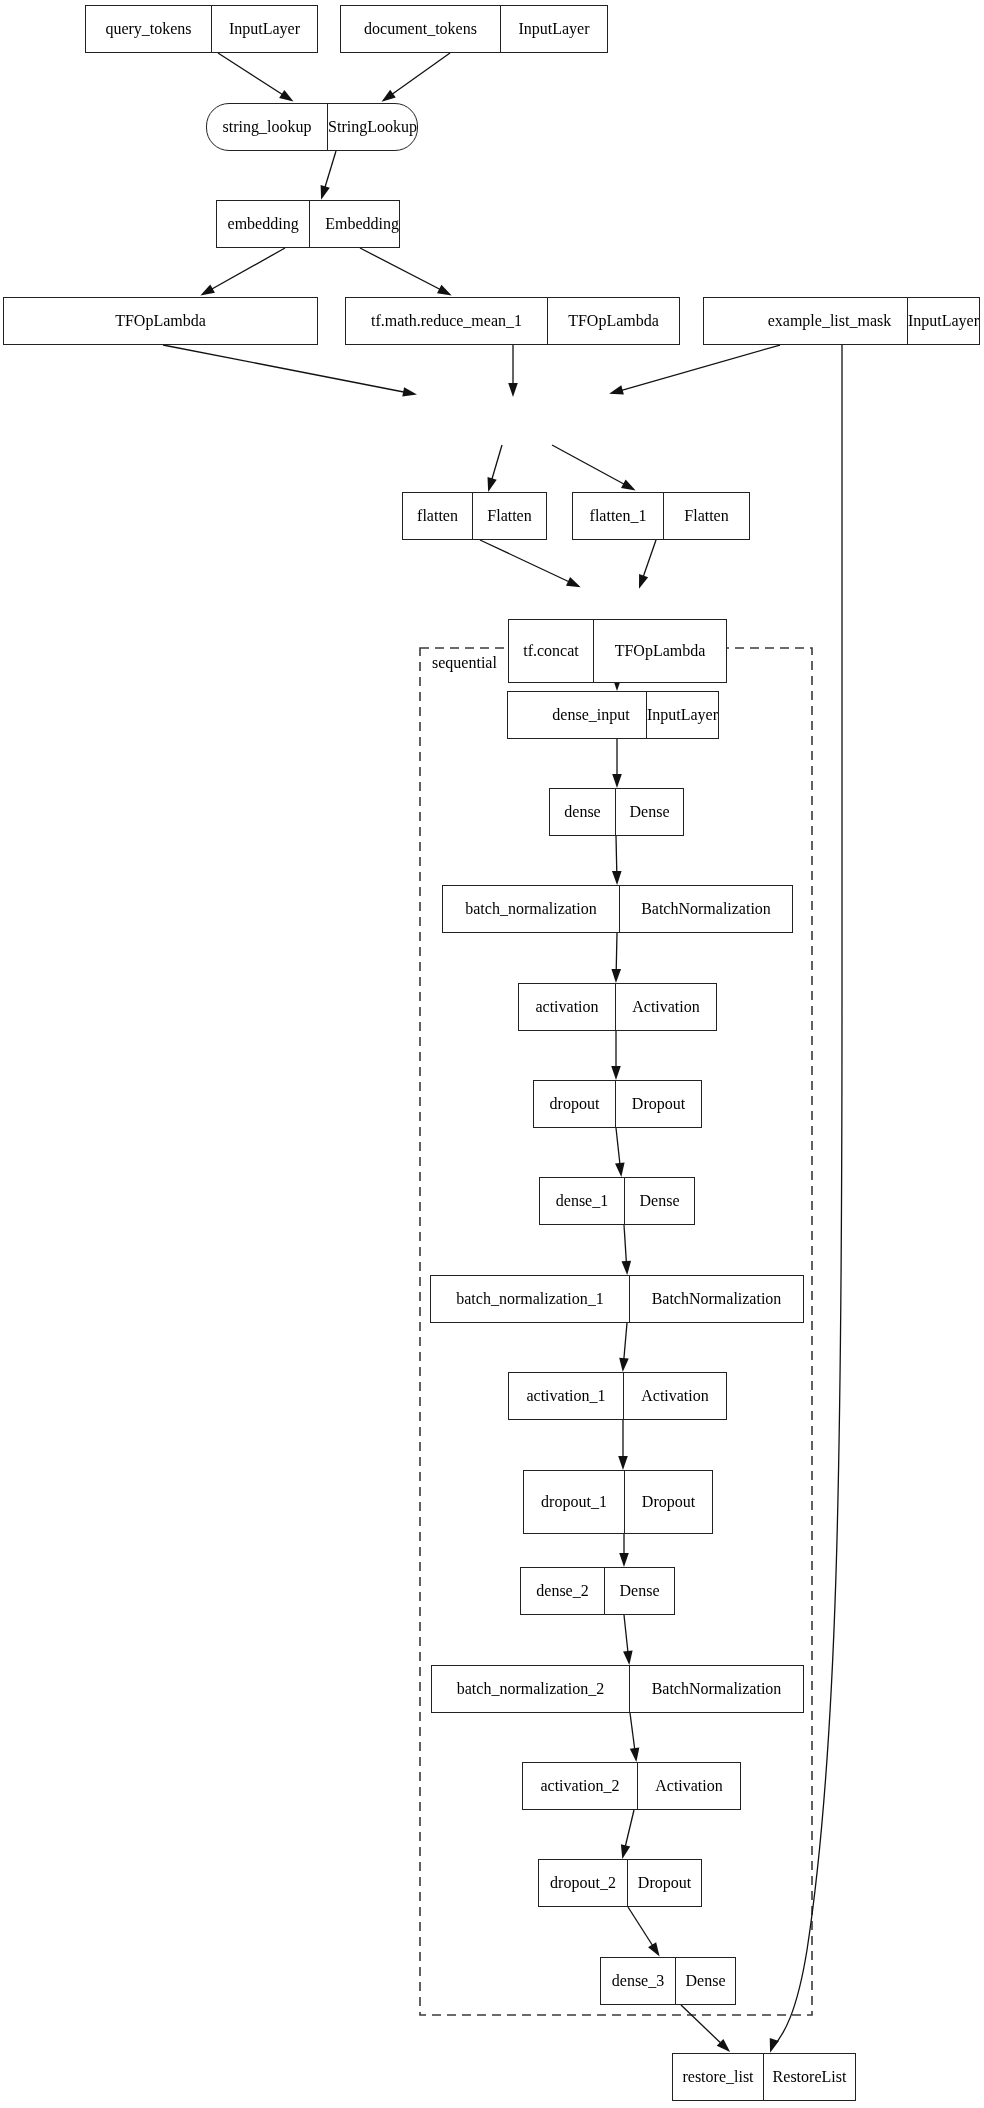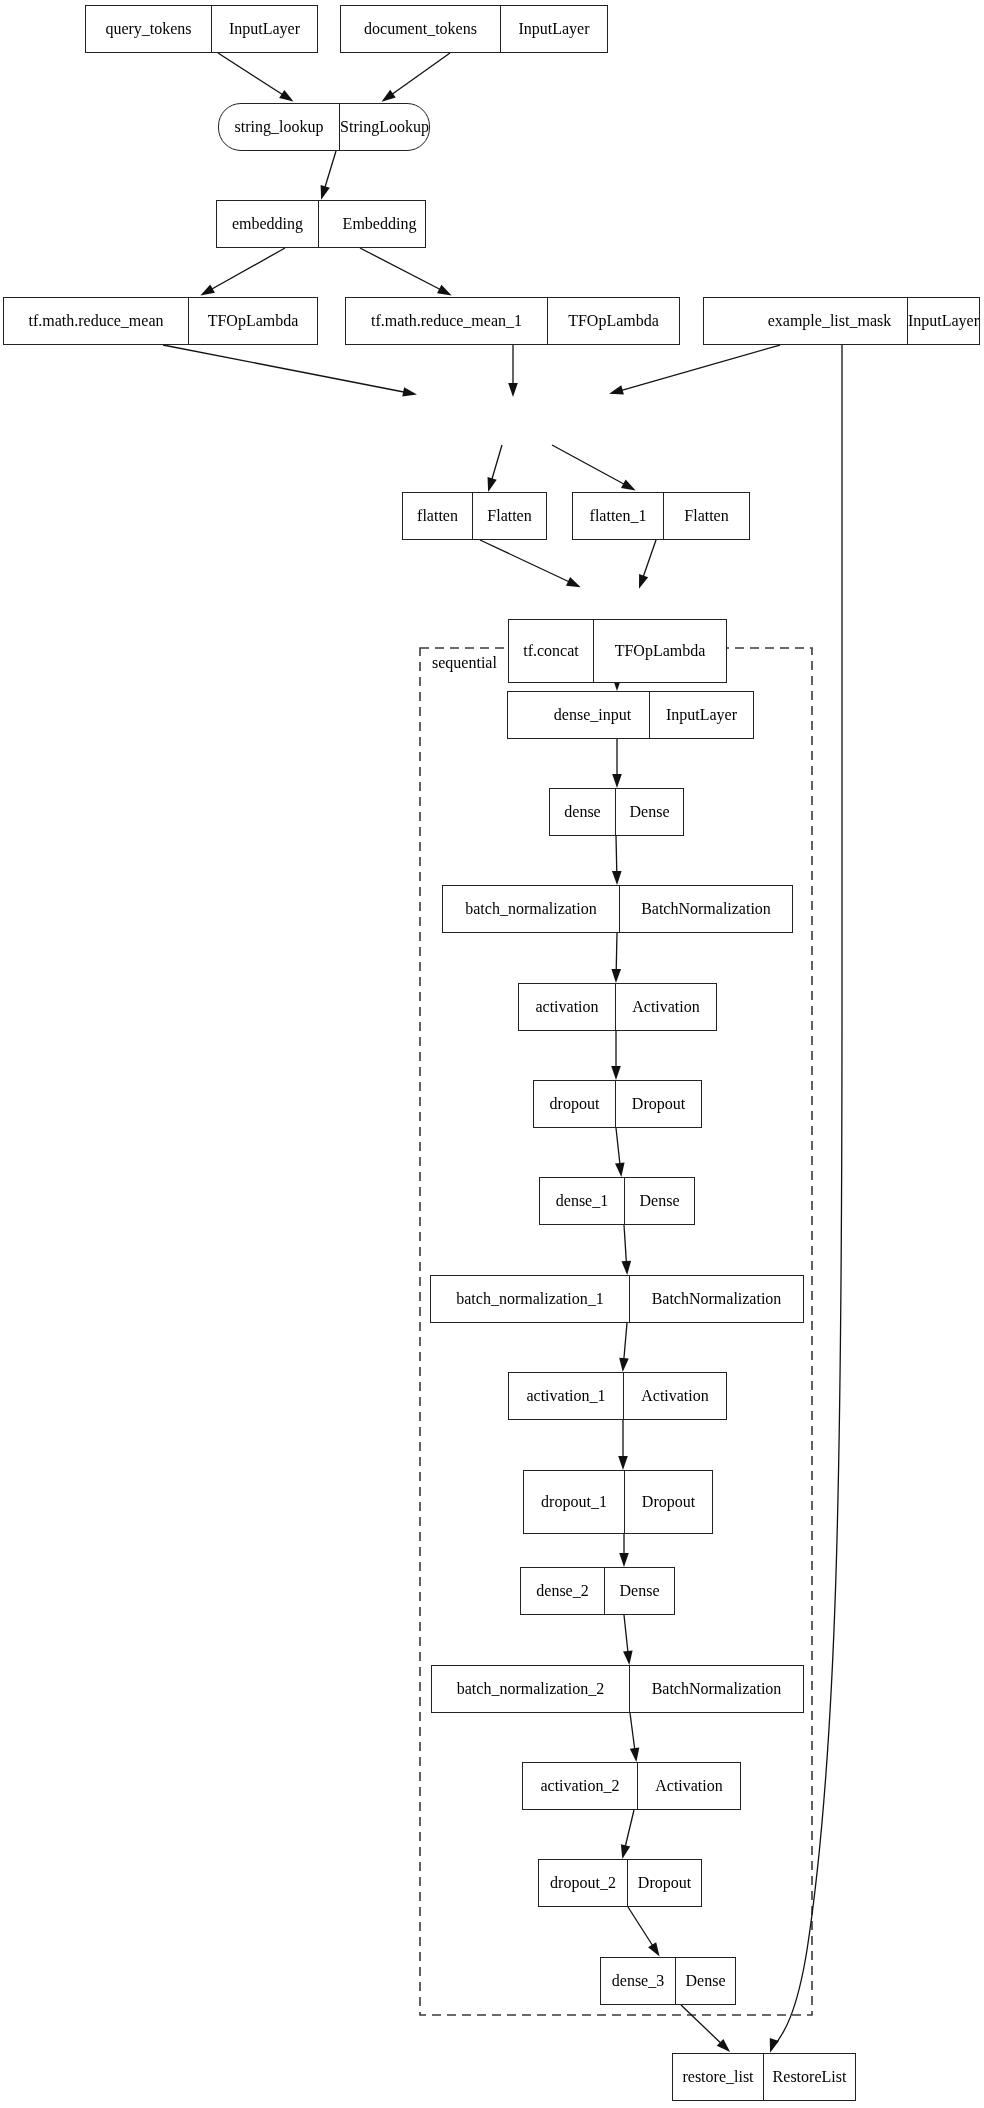--- a/index.html
+++ b/index.html
@@ -94,30 +94,29 @@
     </svg>
   <div class="cluster-label" style="left: 432px; top: 654px;">sequential</div>
 <div class="node" style="left: 85px; top: 5px; width: 233px; height: 48px;">
       <div class="cell namecell" style="width: 126px;">query_tokens</div>
       <div class="cell" style="flex: 1 1 0%;">InputLayer</div>
     </div>
     <div class="node" style="left: 340px; top: 5px; width: 268px; height: 48px;">
       <div class="cell namecell" style="width: 160px;">document_tokens</div>
       <div class="cell" style="flex: 1 1 0%;">InputLayer</div>
     </div>
-    <div class="node" style="left: 218px; top: 103px; width: 212px; height: 48px; border-radius: 23px;">
+    <div class="node" style="left: 206px; top: 103px; width: 212px; height: 48px; border-radius: 23px;">
       <div class="cell namecell" style="width: 130px;">string_lookup</div>
       <div class="cell" style="flex: 1 1 0%;">StringLookup</div>
     </div>
-    <div class="node" style="left: 216px; top: 200px; width: 210px; height: 48px; gap: 15px;">
+    <div class="node" style="left: 216px; top: 200px; width: 184px; height: 48px; gap: 15px;">
       <div class="cell namecell" style="width: 102px;">embedding</div>
       <div class="cell" style="flex: 1 1 0%;">Embedding</div>
     </div>
     <div class="node" style="left: 3px; top: 297px; width: 315px; height: 48px;">
-      <div class="cell namecell" style="width: 185px;">tf.math.reduce_mean</div>
       <div class="cell" style="flex: 1 1 0%;">TFOpLambda</div>
     </div>
     <div class="node" style="left: 345px; top: 297px; width: 335px; height: 48px;">
       <div class="cell namecell" style="width: 202px;">tf.math.reduce_mean_1</div>
       <div class="cell" style="flex: 1 1 0%;">TFOpLambda</div>
     </div>
     <div class="node" style="left: 703px; top: 297px; width: 277px; height: 48px; padding-left: 48px;">
       <div class="cell namecell" style="width: 169px;">example_list_mask</div>
       <div class="cell" style="flex: 1 1 0%;">InputLayer</div>
     </div>
@@ -126,21 +125,21 @@
       <div class="cell" style="flex: 1 1 0%;">Flatten</div>
     </div>
     <div class="node" style="left: 572px; top: 492px; width: 178px; height: 48px;">
       <div class="cell namecell" style="width: 91px;">flatten_1</div>
       <div class="cell" style="flex: 1 1 0%;">Flatten</div>
     </div>
     <div class="node" style="left: 508px; top: 619px; width: 219px; height: 64px;">
       <div class="cell namecell" style="width: 85px;">tf.concat</div>
       <div class="cell" style="flex: 1 1 0%;">TFOpLambda</div>
     </div>
-    <div class="node" style="left: 507px; top: 691px; width: 247px; height: 48px; padding-left: 28px;">
+    <div class="node" style="left: 507px; top: 691px; width: 212px; height: 48px; padding-left: 28px;">
       <div class="cell namecell" style="width: 114px;">dense_input</div>
       <div class="cell" style="flex: 1 1 0%;">InputLayer</div>
     </div>
     <div class="node" style="left: 549px; top: 788px; width: 135px; height: 48px;">
       <div class="cell namecell" style="width: 66px;">dense</div>
       <div class="cell" style="flex: 1 1 0%;">Dense</div>
     </div>
     <div class="node" style="left: 442px; top: 885px; width: 351px; height: 48px;">
       <div class="cell namecell" style="width: 177px;">batch_normalization</div>
       <div class="cell" style="flex: 1 1 0%;">BatchNormalization</div>

